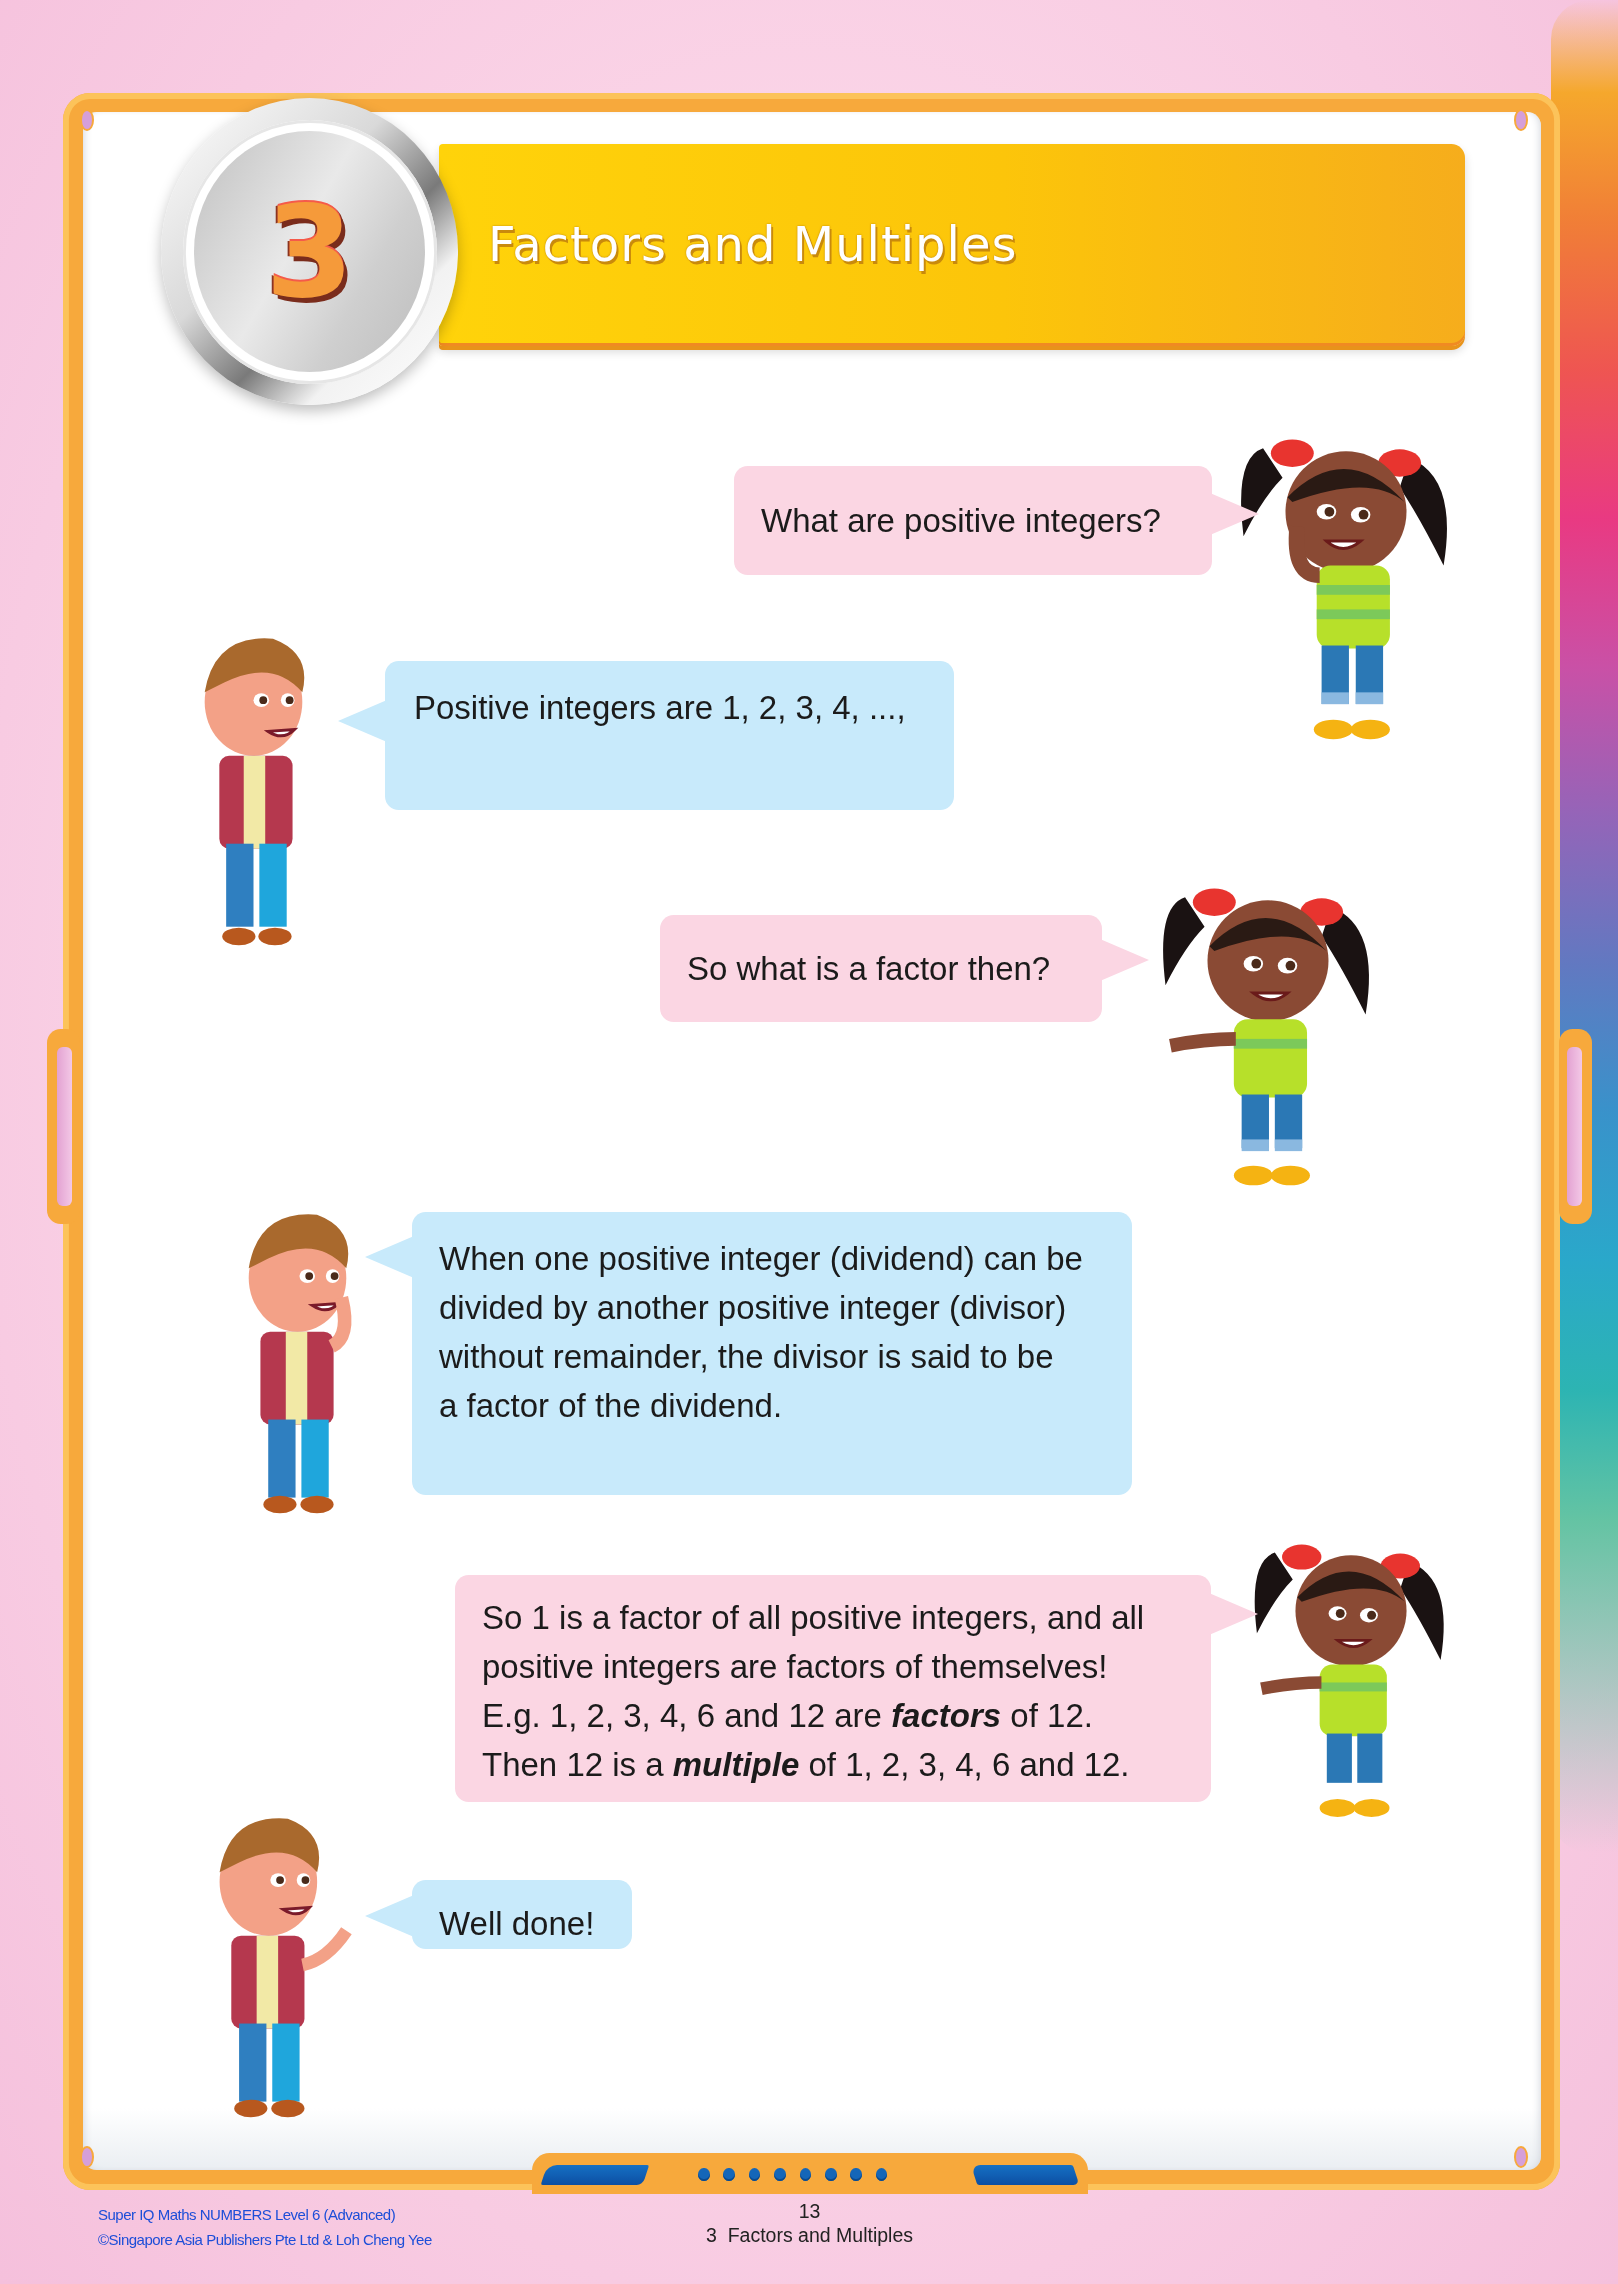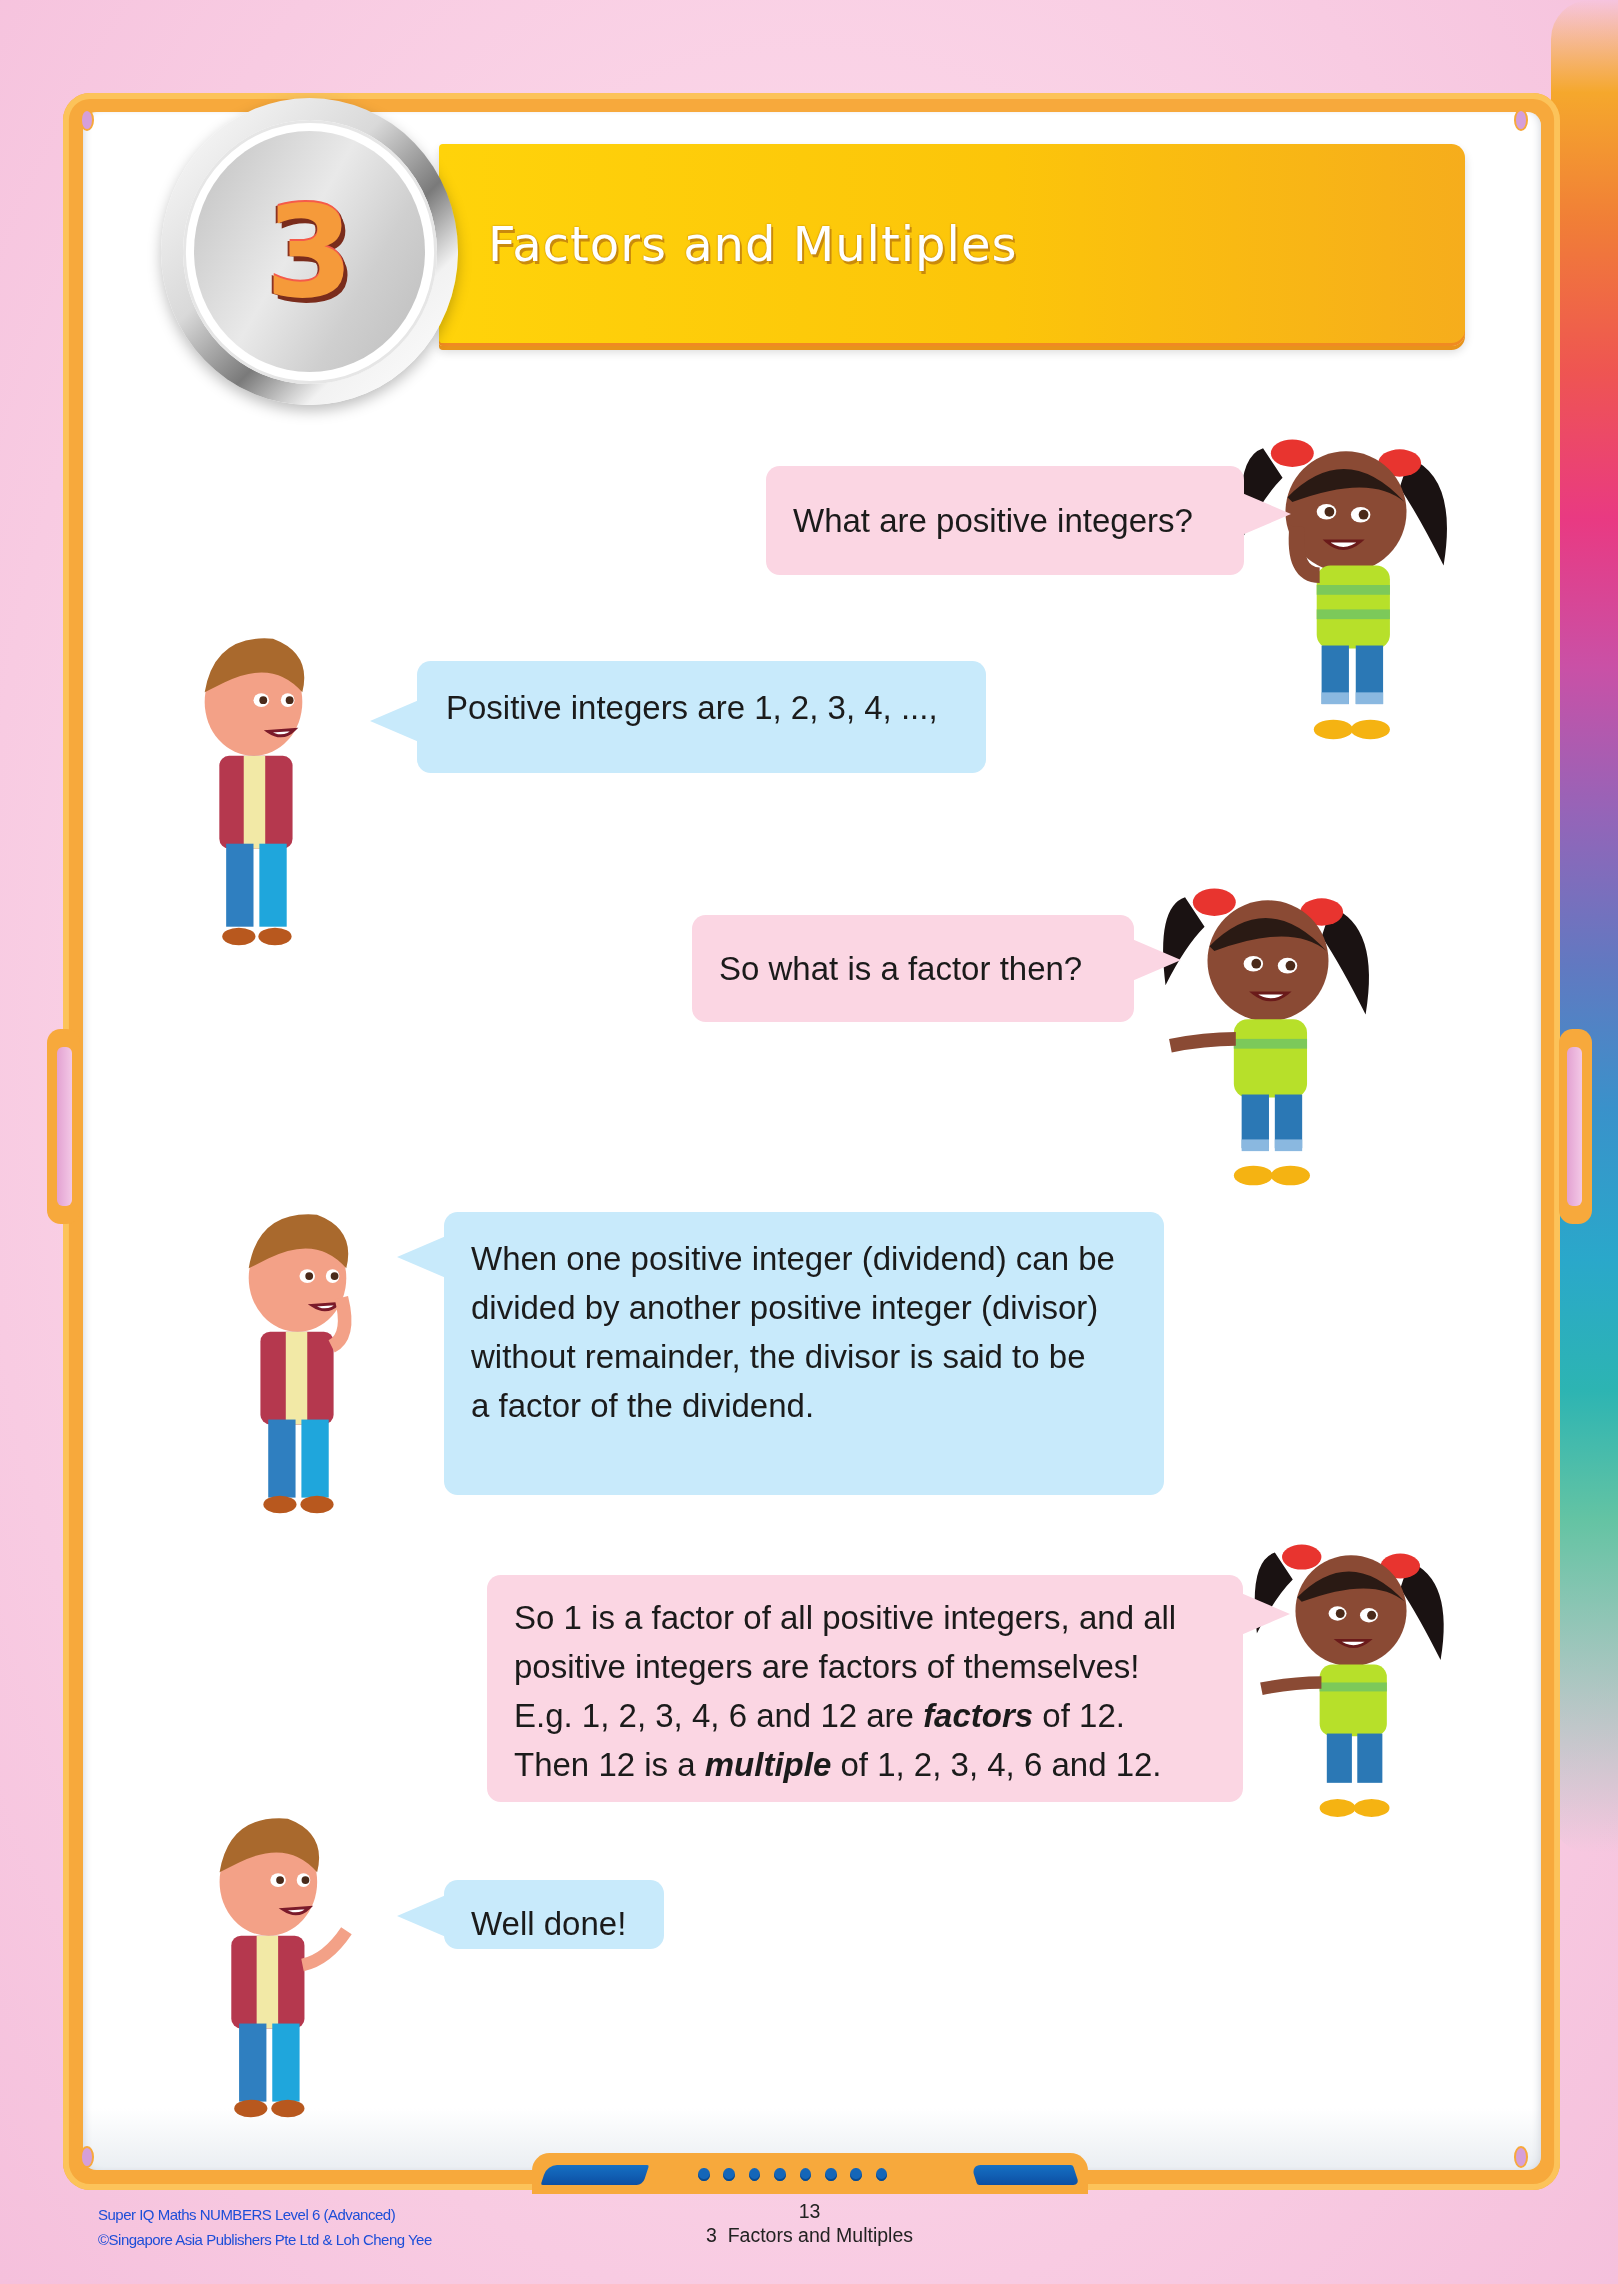--- a/index.html
+++ b/index.html
@@ -90,21 +90,20 @@
   .badge-number {
     font-family: "DejaVu Sans", sans-serif; font-weight: bold; font-size: 127px;
     color: #f59a3a;
     text-shadow: 0 -2px 0 #f55a4a, 3.9px 4.9px 0 #7a2c1c, -2px 0 0 #8a3420, 2px 0 0 #8a3420;
   }
 
   .bubble {
     position: absolute; border-radius: 13.7px;
     font-family: "Liberation Sans", sans-serif; font-size: 33px; line-height: 49px;
     color: #1b1b1b;
-    margin-left: 32px;
   }
   .bubble.pink { background: #fbd6e3; }
   .bubble.blue { background: #c8eafb; }
   .bubble .tail {
     position: absolute; width: 0; height: 0;
     border-top: 21.5px solid transparent; border-bottom: 21.5px solid transparent;
   }
   .bubble.pink .tail.right { right: -47px; border-left: 49px solid #fbd6e3; }
   .bubble.blue .tail.left { left: -47px; border-right: 49px solid #c8eafb; }
   .bubble b.em { font-weight: bold; font-style: italic; }
@@ -279,21 +278,21 @@
   <rect x="74" y="225" width="28" height="80" fill="#1fa6dc"></rect>
   <ellipse cx="52" cy="312" rx="17" ry="9" fill="#b8581e"></ellipse>
   <ellipse cx="90" cy="312" rx="17" ry="9" fill="#b8581e"></ellipse>
 </svg>
 
 <div class="bubble pink" style="left:734px;top:466px;width:478px;height:109px;padding:30px 0 0 27px;">
   <div class="tail right" style="top:27px;"></div>
   <div>What are positive integers?</div>
 </div>
 
-<div class="bubble blue" style="left:385px;top:661px;width:569px;height:112px;padding:22.4px 0 0 29px;">
+<div class="bubble blue" style="left:385px;top:661px;width:569px;height:149px;padding:22.4px 0 0 29px;">
   <div class="tail left" style="top:39px;"></div>
   <div>Positive integers are 1, 2, 3, 4, ...,</div>
 </div>
 
 <div class="bubble pink" style="left:660px;top:915px;width:442px;height:107px;padding:29px 0 0 27px;">
   <div class="tail right" style="top:24.4px;"></div>
   <div>So what is a factor then?</div>
 </div>
 
 <div class="bubble blue" style="left:412px;top:1212px;width:720px;height:283px;padding:21.5px 0 0 27px;">

